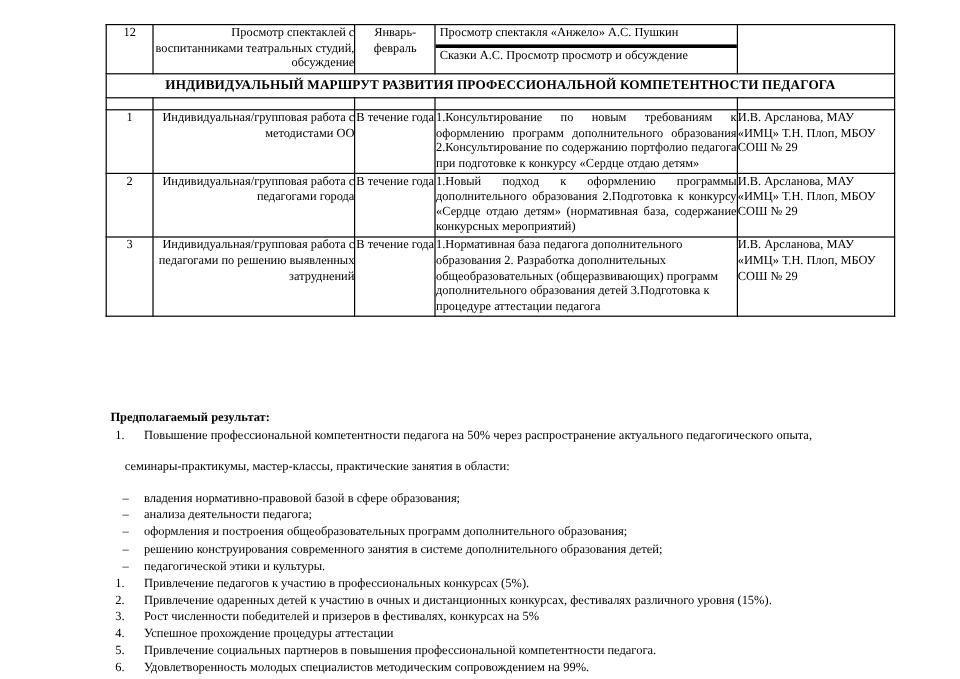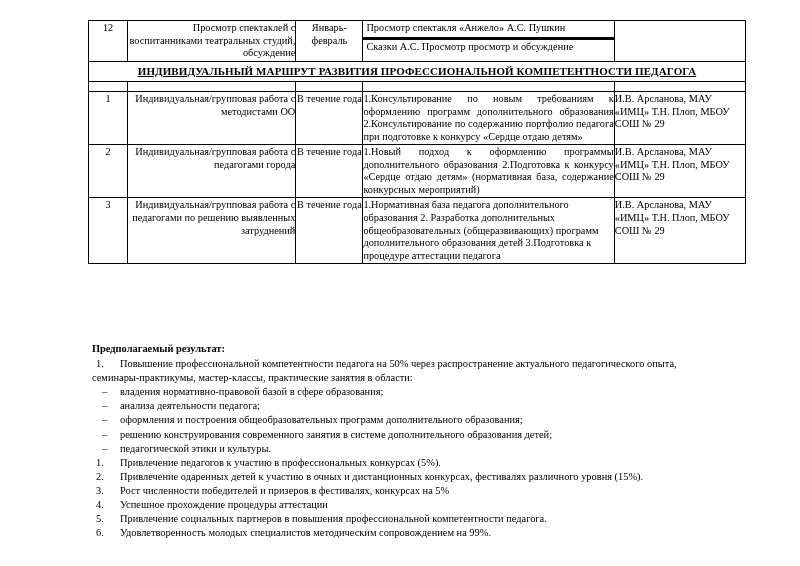--- a/index.html
+++ b/index.html
@@ -58,21 +58,20 @@
   }
   .nested tr:last-child td { border-bottom: none; }
 
   .banner-row td {
     text-align: center;
     font-weight: bold;
     font-size: 11px;
     letter-spacing: 0.1px;
     padding: 3px 2px 3px 2px;
     vertical-align: middle;
-    text-decoration: underline;
   }
   .spacer-row td { height: 9px; padding: 0; }
 
   .results {
     position: absolute;
     left: 92px;
     top: 342px;
     width: 656px;
     font-size: 10.4px;
     line-height: 1.355;
@@ -89,21 +88,21 @@
   .li-marker {
     flex: 0 0 auto;
     width: 28px;
     text-align: left;
     padding-left: 4px;
     box-sizing: border-box;
   }
   .li-marker.dash { padding-left: 10px; }
   .li-text { flex: 1 1 auto; }
   .li-wrap { margin: 0; }
-  .cont-line { margin: 0; }
+  .cont-line { margin: 12px; }
 </style>
 </head>
 <body>
 
 <div class="page">
 
   <table class="doc-table">
     <colgroup>
       <col class="c-num">
         <col class="c-activity">

